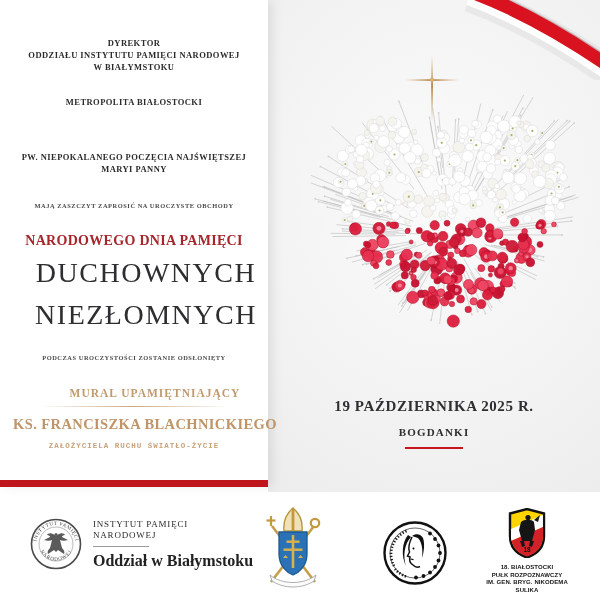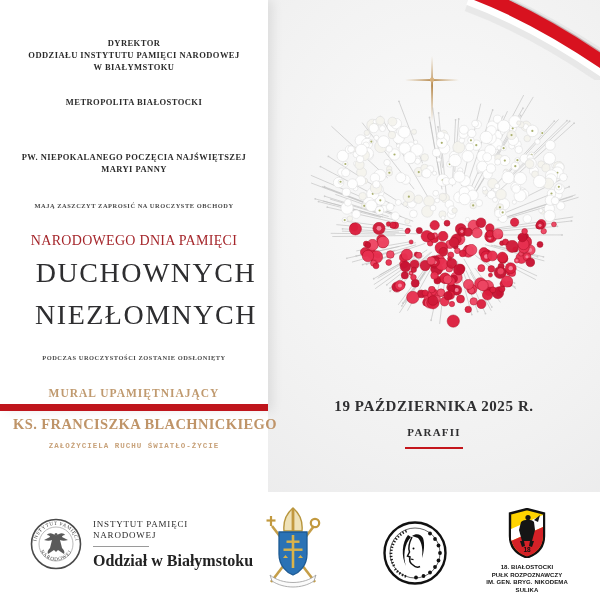--- a/index.html
+++ b/index.html
@@ -11,28 +11,28 @@
   .ribbon-svg{position:absolute;right:0;top:0;}
   .cross-svg{position:absolute;left:127px;top:46px;}
   .heart-svg{position:absolute;left:32px;top:95px;}
   .date-block{position:absolute;left:0;top:0;width:332px;text-align:center;}
   .date-line{position:absolute;left:0;top:398px;width:100%;font-size:15px;font-weight:700;
              letter-spacing:.6px;color:#2f2f31;}
   .place-line{position:absolute;left:0;top:426px;width:100%;font-size:11px;font-weight:700;
               letter-spacing:1.2px;color:#2f2f31;}
   .place-underline{position:absolute;left:137px;top:447px;width:58px;height:2px;background:#c4161c;}
   
-  .left-panel{position:absolute;left:0;top:0;width:268px;height:411px;background:#ffffff;
+  .left-panel{position:absolute;left:0;top:0;width:268px;height:487px;background:#ffffff;
               box-shadow:5px 0 10px rgba(0,0,0,.08);}
   .lp{position:absolute;left:0;width:100%;text-align:center;}
   .host-line{font-size:8.5px;font-weight:700;letter-spacing:.45px;line-height:11.5px;color:#2b2b2b;}
   .tiny-line{font-size:6.4px;font-weight:700;letter-spacing:.55px;color:#4a4a4a;}
-  .kicker{font-size:14px;font-weight:400;letter-spacing:.3px;color:#a5262b;}
+  .kicker{font-size:14px;font-weight:700;letter-spacing:.3px;color:#a5262b;}
   .big-title{font-size:28px;font-weight:400;letter-spacing:1.5px;color:#2e2e30;margin-left:12px;}
-  .gold-label{font-size:11.5px;font-weight:700;letter-spacing:1px;color:#c09a6f;}
+  .gold-label{font-size:11.5px;font-weight:700;letter-spacing:1px;color:#c09a6f;margin-left:21px;}
   .gold-divider{position:absolute;left:39px;top:406px;width:190px;height:1px;
     background:linear-gradient(90deg,rgba(192,154,111,0),rgba(192,154,111,.85),rgba(192,154,111,0));}
   .gold-name{font-size:14.5px;font-weight:700;letter-spacing:.4px;color:#bf9468;padding-left:11px;}
   .gold-sub{font-size:7.5px;font-weight:700;letter-spacing:1px;color:#c8a27a;font-family:Liberation Mono, monospace;}
   .red-bar{position:absolute;left:0;bottom:0;width:268px;height:7px;background:#bf151c;}
   
   .footer{position:absolute;left:0;top:497px;width:600px;height:103px;background:#ffffff;}
   .ipn-group{position:absolute;left:30px;top:21px;display:flex;align-items:center;}
   .ipn-text{margin-left:11px;}
   .ipn-line{font-size:9px;font-weight:400;letter-spacing:.8px;color:#2b2b2b;line-height:11.5px;}
@@ -701,21 +701,21 @@
         <circle cx="211.52820644718793" cy="40.067301097393695" r="1.1" fill="#aab06e"></circle>
         <circle cx="131.76903292181072" cy="194.58869170096023" r="3.3091700960219477" fill="#e83050" stroke="#a80e24" stroke-width="0.5" opacity="0.96"></circle>
         <circle cx="76.04586762688615" cy="170.8719135802469" r="2.9398692558299038" fill="#dc1f3e" stroke="#a80e24" stroke-width="0.5" opacity="0.96"></circle>
         <circle cx="216.81550068587106" cy="165.5527692043896" r="2.503104423868313" fill="#ee4663" stroke="#a80e24" stroke-width="0.5" opacity="0.96"></circle>
         <circle cx="216.81550068587106" cy="165.5527692043896" r="1.0012417695473252" fill="#f58aa0" opacity="0.9"></circle>
         <circle cx="202.38657407407408" cy="162.30409807956104" r="5.19733239026063" fill="#dc1f3e" stroke="#a80e24" stroke-width="0.5" opacity="0.96"></circle>
       </svg>
 
     <div class="date-block">
       <div class="date-line">19 PAŹDZIERNIKA 2025 R.</div>
-      <div class="place-line">PARAFII</div>
+      <div class="place-line">BOGDANKI</div>
       <div class="place-underline"></div>
     </div>
   </div>
 
   <div class="left-panel">
     <div class="lp host-line" style="top:38px">DYREKTOR</div>
     <div class="lp host-line" style="top:50px">ODDZIAŁU INSTYTUTU PAMIĘCI NARODOWEJ</div>
     <div class="lp host-line" style="top:62px">W BIAŁYMSTOKU</div>
 
     <div class="lp host-line" style="top:97px">METROPOLITA BIAŁOSTOCKI</div>

